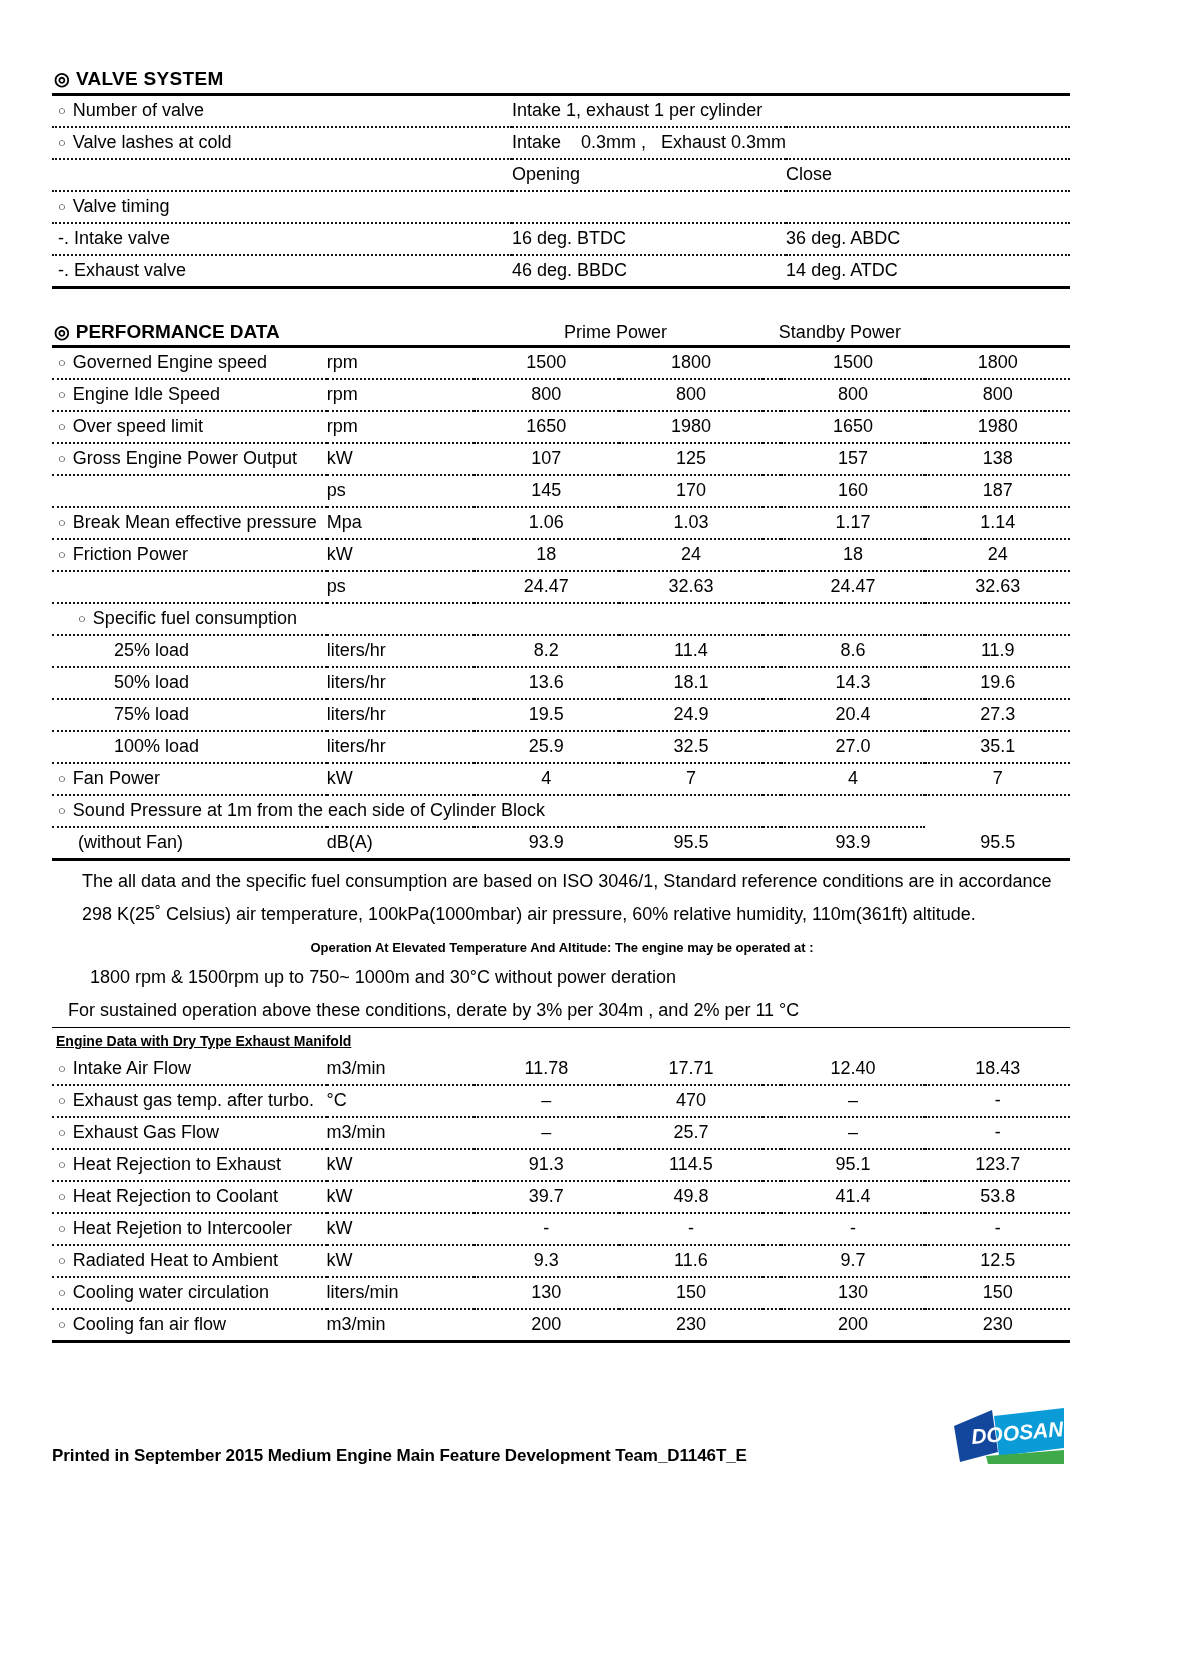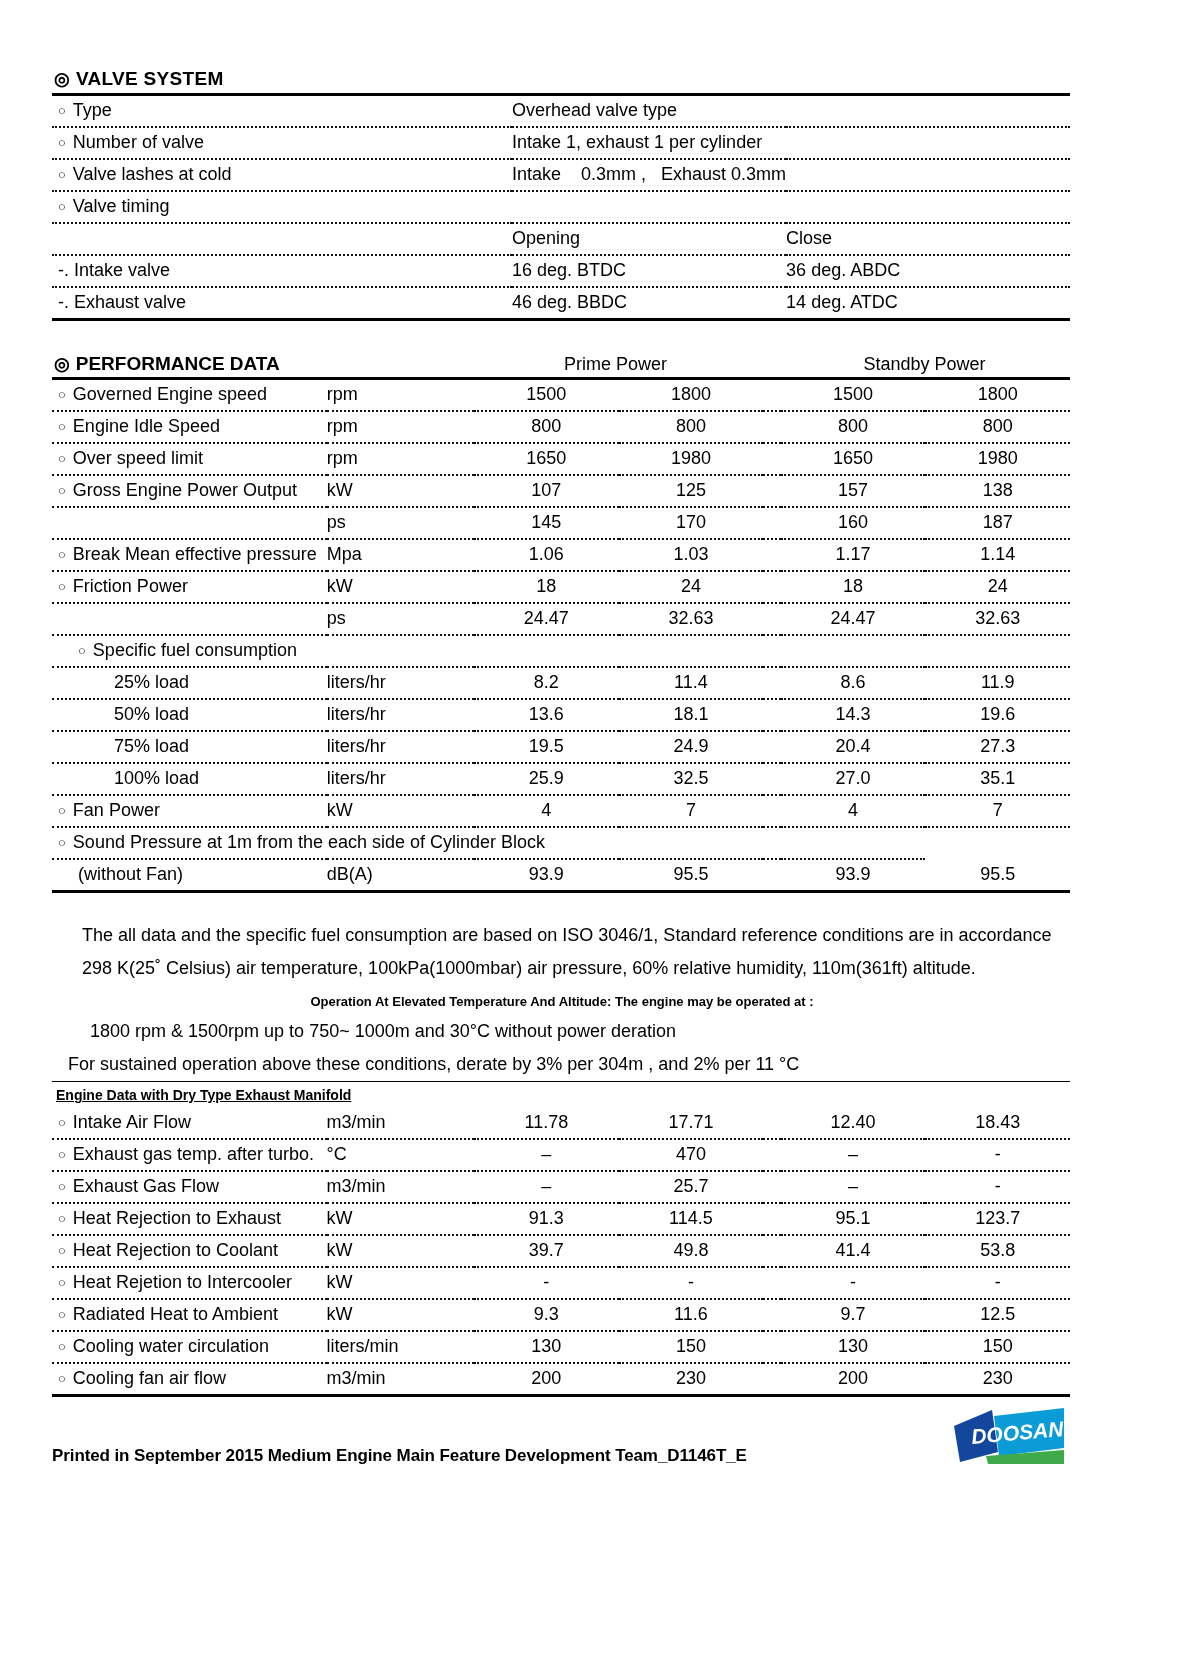--- a/index.html
+++ b/index.html
@@ -85,25 +85,25 @@
     display: flex;
     align-items: baseline;
   }
   .perf-head-row .ph-title .bullet { font-size: 18px; margin-right: 6px; }
   .perf-head-row .ph-unitspace { width: 150px; }
   .perf-head-row .ph-prime {
     width: 296px; text-align: center;
   }
   .perf-head-row .ph-gap { width: 18px; }
   .perf-head-row .ph-standby {
-    width: 296px; text-align: center;
-  }
-
-  
-  .notes { font-size: 18px; padding-top: 26px; }
+    width: 296px; text-align: left;
+  }
+
+  
+  .notes { font-size: 18px; padding-top: 4px; }
   .note-line { padding: 6px 0 6px 30px; }
   .note-bold { font-weight: bold; padding: 9px 0 6px 2px; font-size: 13px; text-align: center; }
   .note-ind  { padding-left: 38px; }
   .note-ind2 { padding-left: 16px; }
 
   .sub-head {
     font-size: 14px;
     font-weight: bold;
     text-decoration: underline;
     padding: 5px 0 5px 4px;
@@ -136,43 +136,38 @@
 
   <div class="sec-head">
     <span class="bullet">◎</span>
     <span>VALVE SYSTEM</span>
   </div>
   <div class="rule-thick"></div>
 
   <table class="valve">
     <tbody>
       <tr>
-        <td class="vlabel"><span class="bullet-o">○</span><span>Type</span></td>
-        <td class="vval">Overhead valve type</td>
-        <td class="vval2"></td>
-      </tr>
-      <tr>
         <td class="vlabel"><span class="bullet-o">○</span><span>Number of valve</span></td>
         <td class="vval">Intake 1, exhaust 1 per cylinder</td>
         <td class="vval2"></td>
       </tr>
       <tr>
         <td class="vlabel"><span class="bullet-o">○</span><span>Valve lashes at cold</span></td>
         <td class="vval" style="white-space:pre">Intake    0.3mm ,   Exhaust 0.3mm</td>
         <td class="vval2"></td>
       </tr>
       <tr>
+        <td class="vlabel">&nbsp;</td>
+        <td class="vval">Opening</td>
+        <td class="vval2">Close</td>
+      </tr>
+      <tr>
         <td class="vlabel"><span class="bullet-o">○</span><span>Valve timing</span></td>
         <td class="vval"></td>
         <td class="vval2"></td>
-      </tr>
-      <tr>
-        <td class="vlabel">&nbsp;</td>
-        <td class="vval">Opening</td>
-        <td class="vval2">Close</td>
       </tr>
       <tr>
         <td class="vlabel indent-1"><span>-. Intake valve</span></td>
         <td class="vval">16 deg. BTDC</td>
         <td class="vval2">36 deg. ABDC</td>
       </tr>
       <tr class="last">
         <td class="vlabel indent-1"><span>-. Exhaust valve</span></td>
         <td class="vval">46 deg. BBDC</td>
         <td class="vval2">14 deg. ATDC</td>

